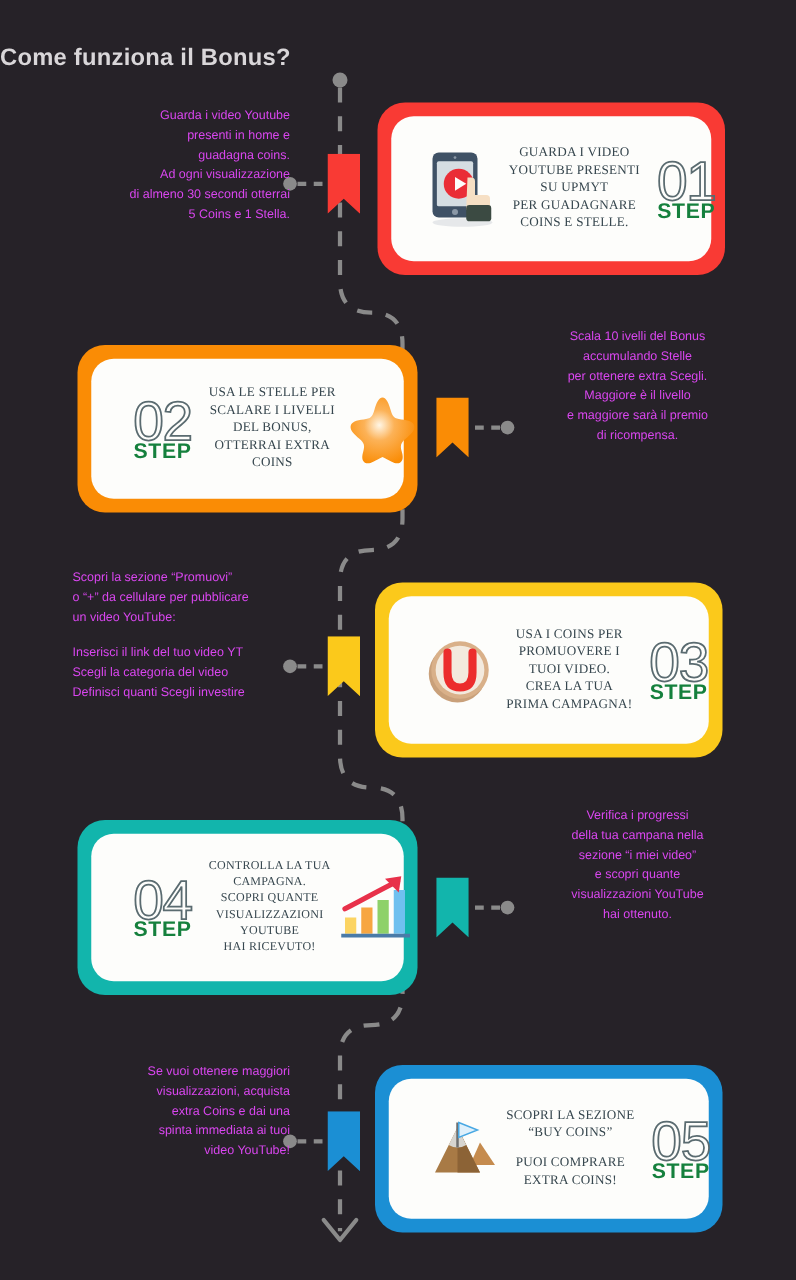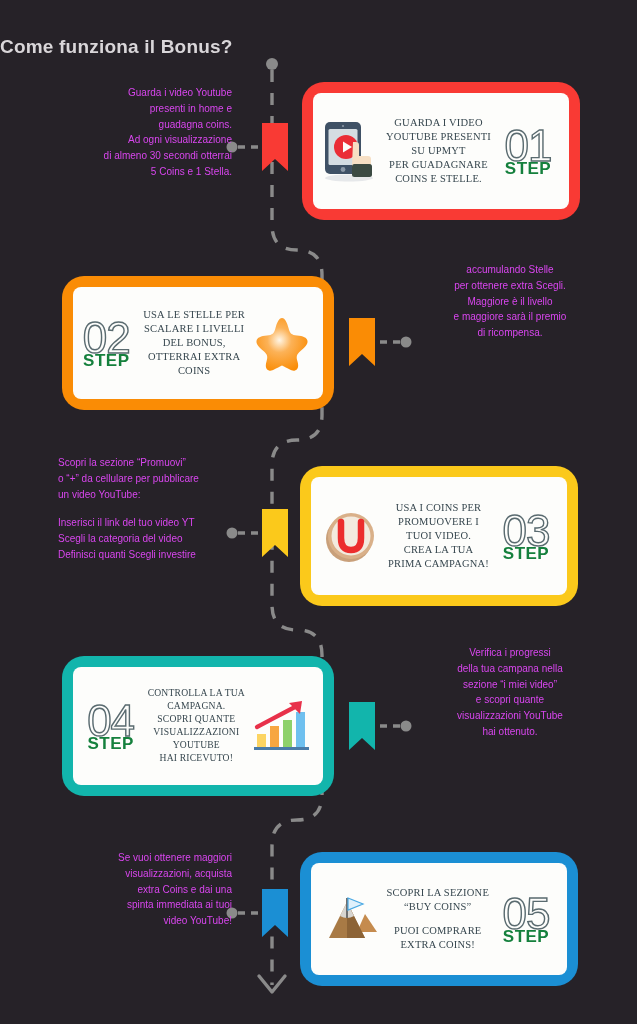--- a/index.html
+++ b/index.html
@@ -43,26 +43,26 @@
   }
 
   
   .card {
     position: absolute;
     border-radius: 22px;
     padding: 11px;
   }
   .card-inner {
     background: #fdfdfb;
-    border-radius: 8px;
+    border-radius: 18px;
     height: 100%;
     display: flex;
     align-items: center;
-    justify-content: flex-end;
-    padding: 6px 8px;
+    justify-content: space-between;
+    padding: 6px 24px;
     gap: 4px;
   }
 
   .card-icon {
     flex: 0 0 auto;
     width: 66px;
     height: 72px;
     display: flex;
     align-items: center;
     justify-content: center;
@@ -248,20 +248,21 @@
     </div>
   </div>
 
   <div class="ribbon" style="left:349px; top:318px;">
     <svg width="26" height="48" viewBox="0 0 26 48">
         <path d="M0,0 H26 V48 L13,36 L0,48 Z" fill="#fa8c05"></path>
       </svg>
   </div>
 
   <div class="side-text align-center" style="left:396px; top:262px; width:228px;">
+    <span class="ln">Scala 10 ivelli del Bonus</span>
     <span class="ln">accumulando Stelle</span>
     <span class="ln">per ottenere extra Scegli.</span>
     <span class="ln">Maggiore è il livello</span>
     <span class="ln">e maggiore sarà il premio</span>
     <span class="ln">di ricompensa.</span>
   </div>
 
   <div class="side-text align-left" style="left:58px; top:455px; width:226px;">
     <span class="ln">Scopri la sezione “Promuovi”</span>
     <span class="ln">o “+” da cellulare per pubblicare</span>

